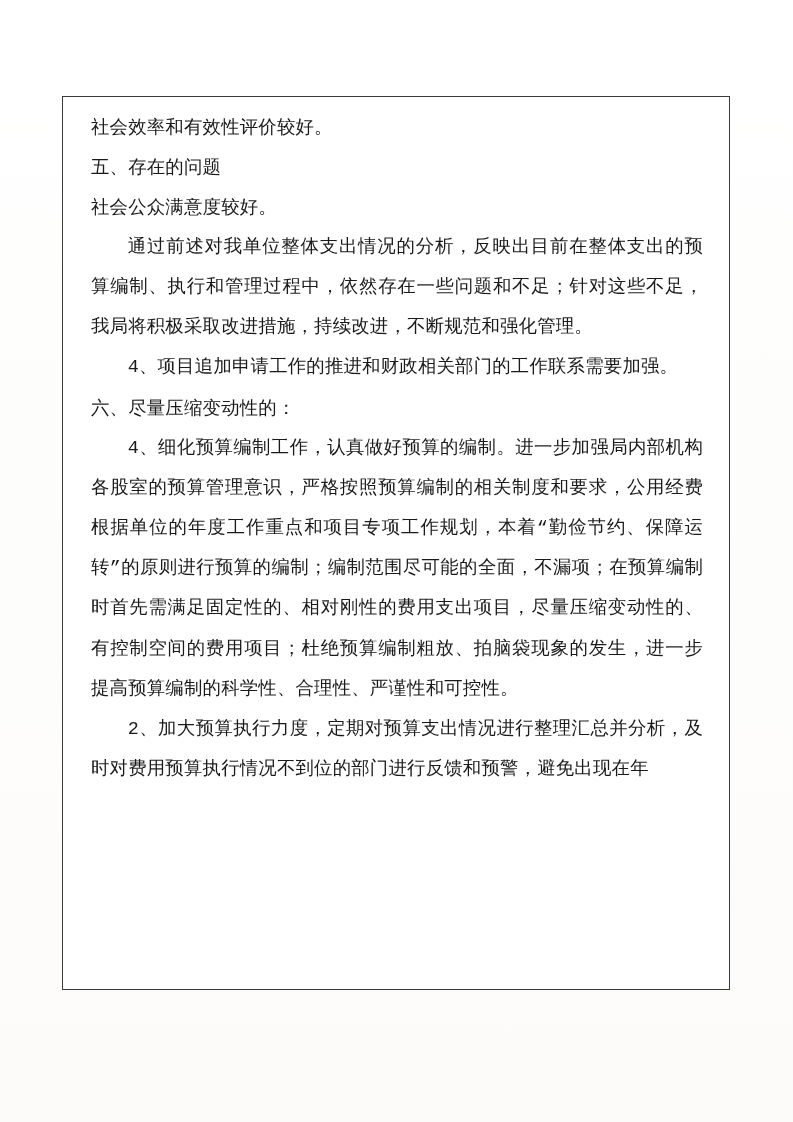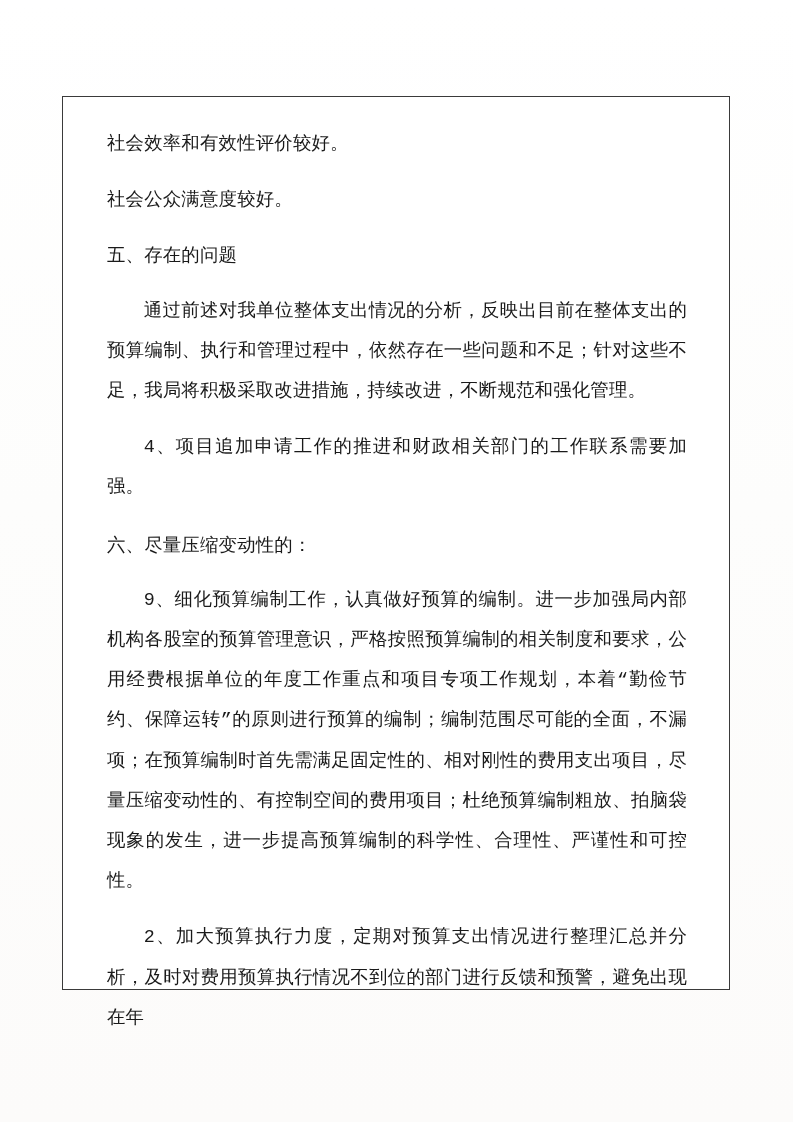--- a/index.html
+++ b/index.html
@@ -35,21 +35,21 @@
     background: #ffffff;
   }
   .text-body {
     position: absolute;
     left: 28px;
     top: 10px;
     width: 612px;
     box-sizing: border-box;
   }
   p.para {
-    margin: 16px;
+    margin: 0;
     padding: 0;
     font-size: 18.4px;
     line-height: 40.2px;
     letter-spacing: 0.2px;
     text-align: justify;
     text-justify: inter-ideograph;
     color: #1a1a1a;
   }
   p.indent {
     text-indent: 2em;
@@ -74,31 +74,31 @@
 
 <div class="page">
   <div class="paper-tint"></div>
 
   <div class="content-frame">
     <div class="text-body">
 
       <p class="para noindent">社会效率和有效性评价较好。</p>
 
 
+      <p class="para noindent">五、存在的问题</p>
+
       <p class="para noindent">社会公众满意度较好。</p>
-
-      <p class="para noindent">五、存在的问题</p>
 
       <p class="para indent">通过前述对我单位整体支出情况的分析，反映出目前在整体支出的预算编制、执行和管理过程中，依然存在一些问题和不足；针对这些不足，我局将积极采取改进措施，持续改进，不断规范和强化管理。</p>
 
 
       <p class="para indent">4、项目追加申请工作的推进和财政相关部门的工作联系需要加强。</p>
 
       <p class="para noindent">六、尽量压缩变动性的：</p>
 
 
-      <p class="para indent">9、细化预算编制工作，认真做好预算的编制。进一步加强局内部机构各股室的预算管理意识，严格按照预算编制的相关制度和要求，公用经费根据单位的年度工作重点和项目专项工作规划，本着“勤俭节约、保障运转”的原则进行预算的编制；编制范围尽可能的全面，不漏项；在预算编制时首先需满足固定性的、相对刚性的费用支出项目，尽量压缩变动性的、有控制空间的费用项目；杜绝预算编制粗放、拍脑袋现象的发生，进一步提高预算编制的科学性、合理性、严谨性和可控性。</p>
+      <p class="para indent">4、细化预算编制工作，认真做好预算的编制。进一步加强局内部机构各股室的预算管理意识，严格按照预算编制的相关制度和要求，公用经费根据单位的年度工作重点和项目专项工作规划，本着“勤俭节约、保障运转”的原则进行预算的编制；编制范围尽可能的全面，不漏项；在预算编制时首先需满足固定性的、相对刚性的费用支出项目，尽量压缩变动性的、有控制空间的费用项目；杜绝预算编制粗放、拍脑袋现象的发生，进一步提高预算编制的科学性、合理性、严谨性和可控性。</p>
 
       <p class="para indent">2、加大预算执行力度，定期对预算支出情况进行整理汇总并分析，及时对费用预算执行情况不到位的部门进行反馈和预警，避免出现在年</p>
 
     </div>
   </div>
 </div>
 
 </body></html>

